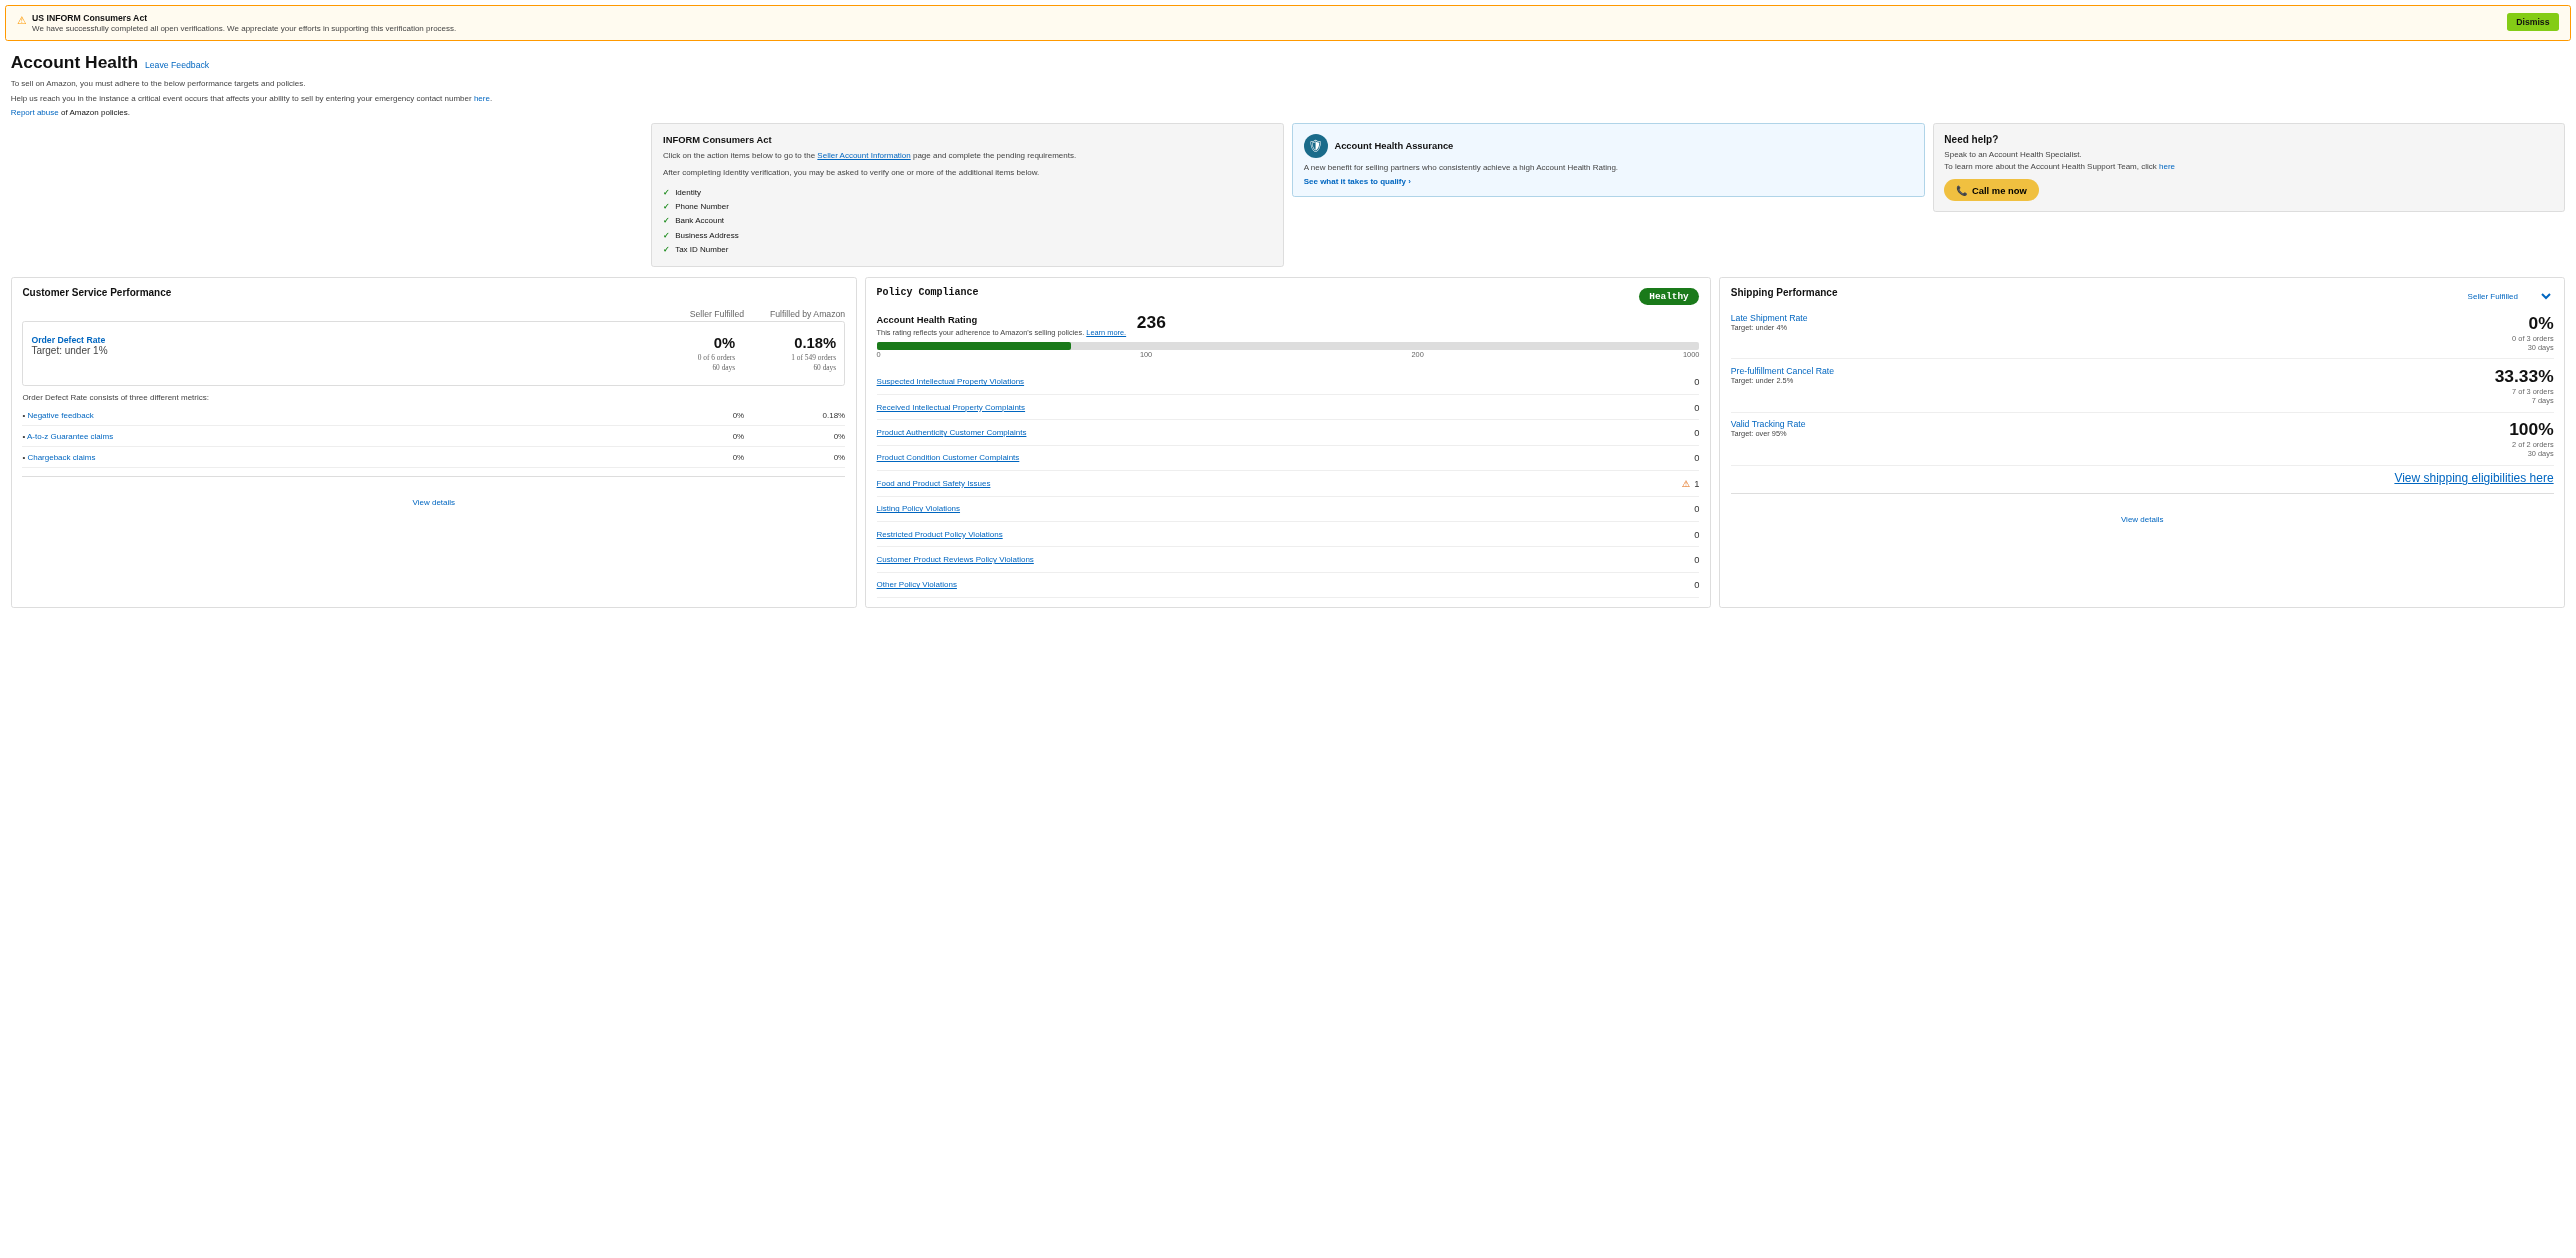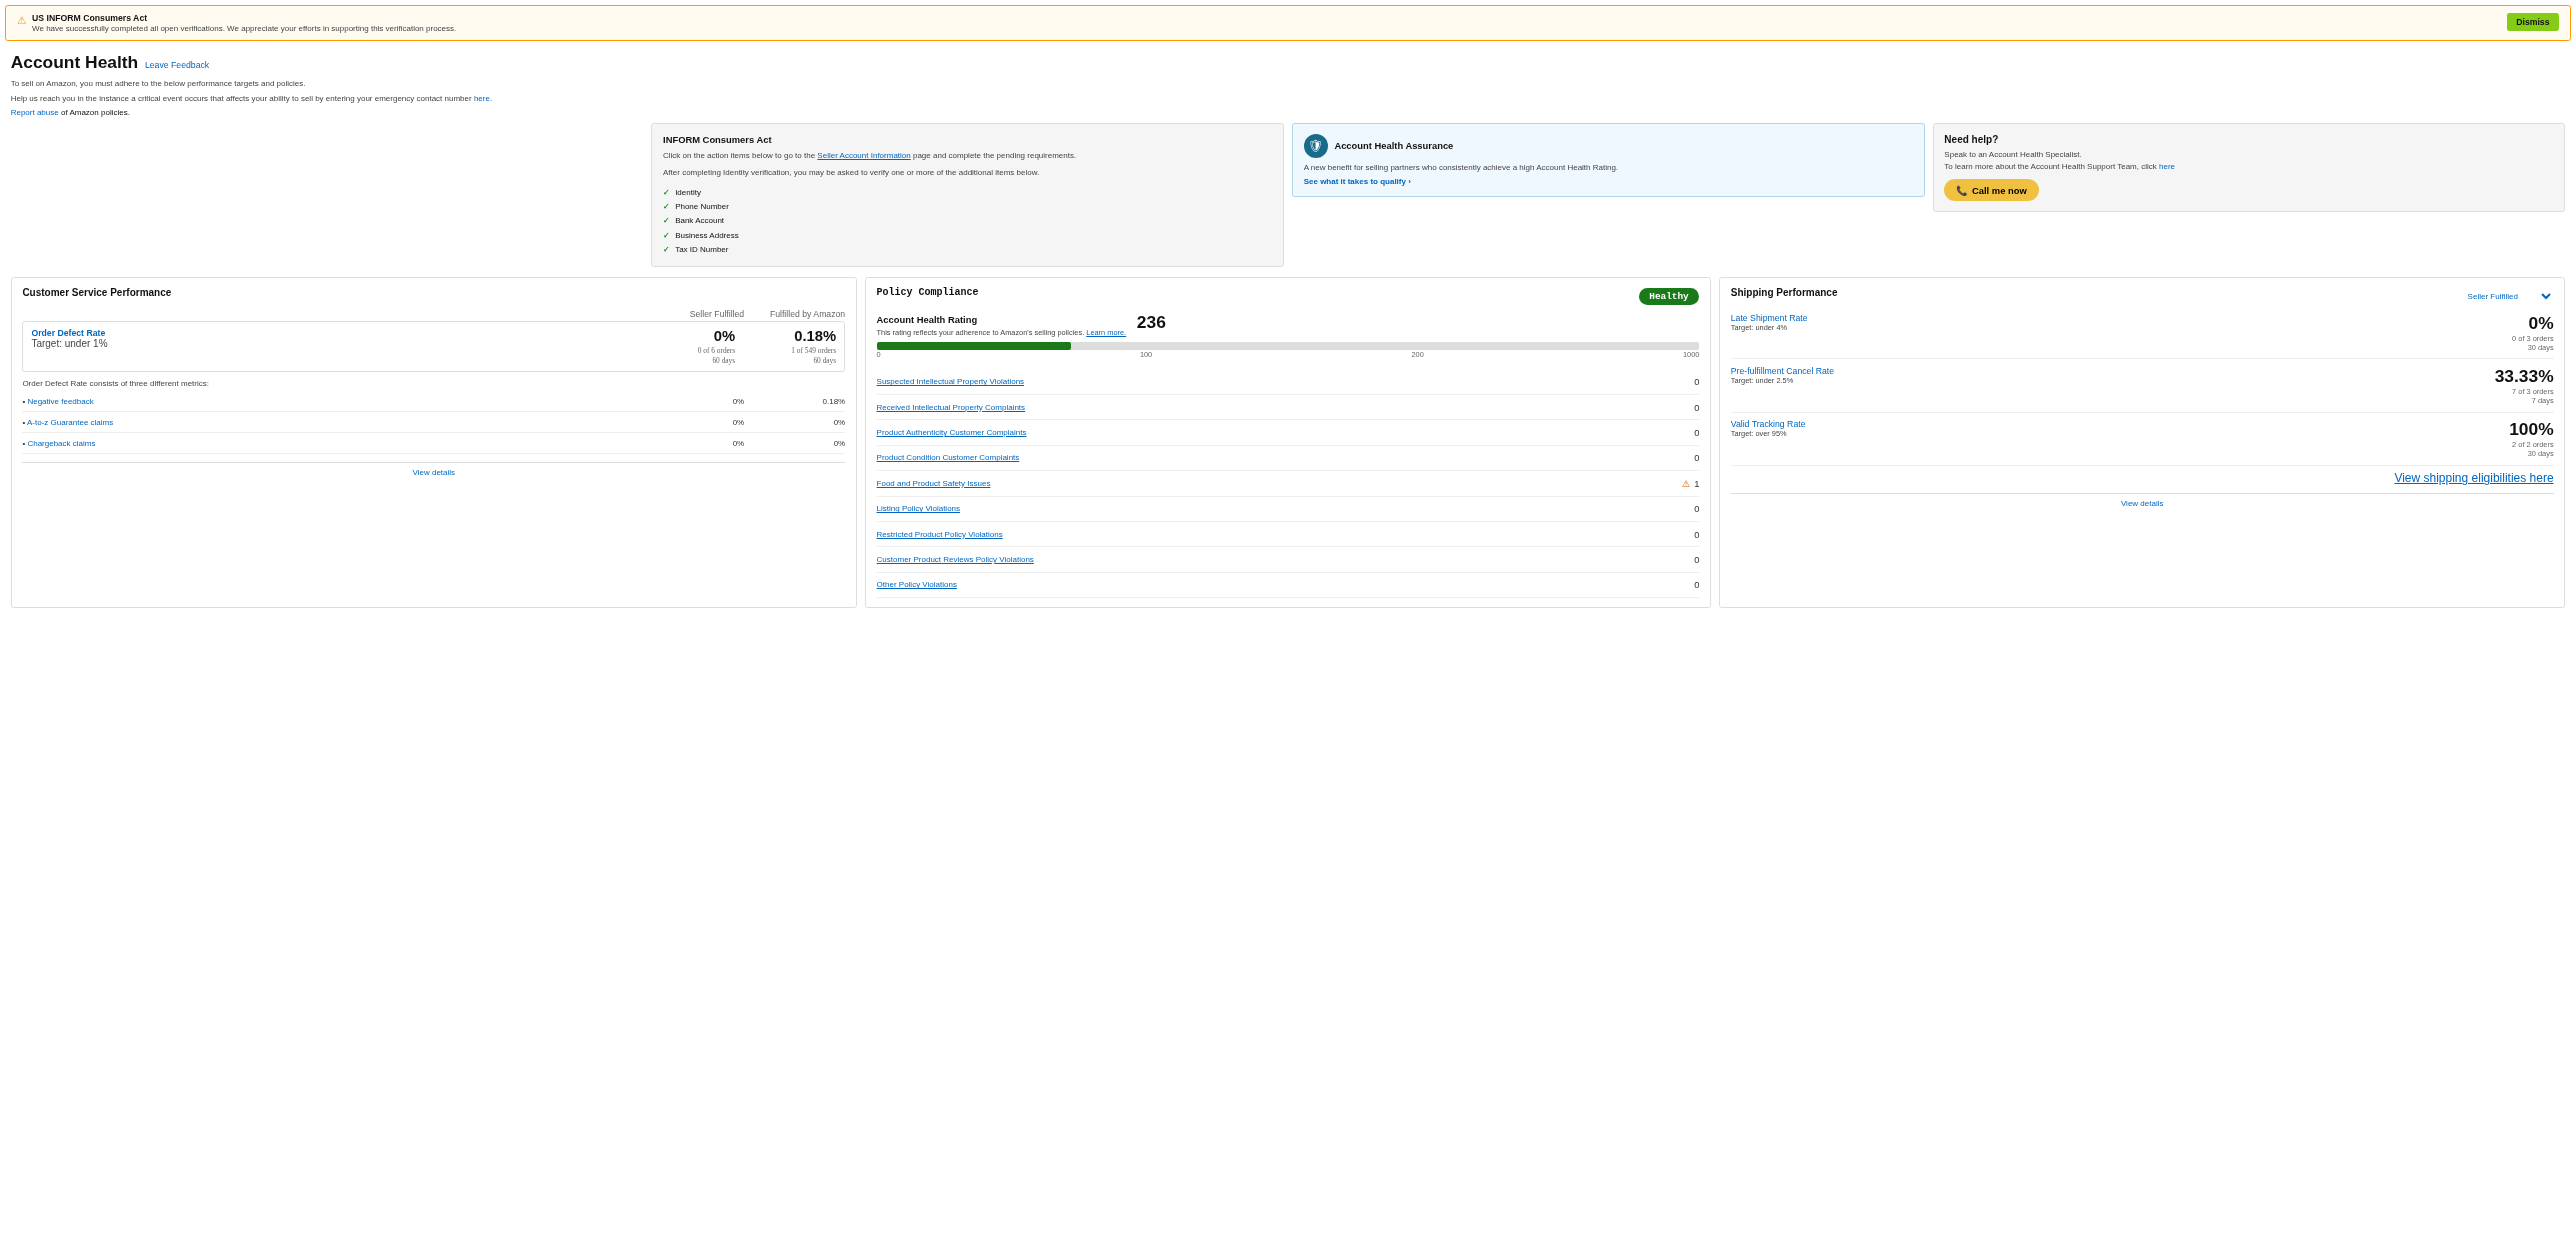--- a/index.html
+++ b/index.html
@@ -129,37 +129,37 @@
       padding: 9.4px 10.7px;
     }
 
     .card-title { font-size: 10px; font-weight: bold; margin-bottom: 8px; }
     .csp-header-row { display: grid; grid-template-columns: 1fr 81px 101px; text-align: right; color: #666; padding: 2.7px 0; }
     .csp-header-row .col-label { text-align: left; }
 
     .metric-row {
       border: 0.7px solid #ddd;
       border-radius: 2.7px;
-      padding: 6px 8px;
+      padding: 13px 8px;
       margin-bottom: 1px;
     }
     .metric-row-inner { display: grid; grid-template-columns: 1fr 81px 101px; align-items: start; }
     .metric-name { color: #0066c0; font-weight: bold; font-size: 8.7px; }
     .metric-target { font-size: 10px; color: #444; }
     .metric-value { text-align: right; font-size: 14.8px; font-weight: bold; }
     .metric-sub { font-size: 7.4px; color: #666; text-align: right; margin-top: 1.3px; font-family: Liberation Serif, serif; }
 
     .odr-desc { font-size: 8px; color: #444; margin: 6.7px 0 4px; }
 
     .sub-metric-row { display: grid; grid-template-columns: 1fr 81px 101px; padding: 5.4px 0; border-bottom: 0.7px solid #eee; font-size: 8px; align-items: center; }
     .sub-metric-name { color: #0066c0; }
     .sub-metric-name::before { content: "• "; color: #333; }
     .sub-metric-val { text-align: right; color: #333; }
 
-    .view-details-row { text-align: center; margin-top: 8px; padding-top: 4px; border-top: 0.7px solid #ddd; }
+    .view-details-row { text-align: center; margin-top: 8px; padding-top: 20px; border-top: 0.7px solid #ddd; }
     .view-details-link { color: #0066c0; font-size: 8px; text-decoration: none; }
 
     
     .policy-header { display: flex; align-items: center; justify-content: space-between; margin-bottom: 8px; font-family: Liberation Mono, monospace; }
     .healthy-badge {
       background: #1a7a1a;
       color: white;
       border-radius: 13.4px;
       padding: 2.7px 10.7px;
       font-size: 9.4px;

